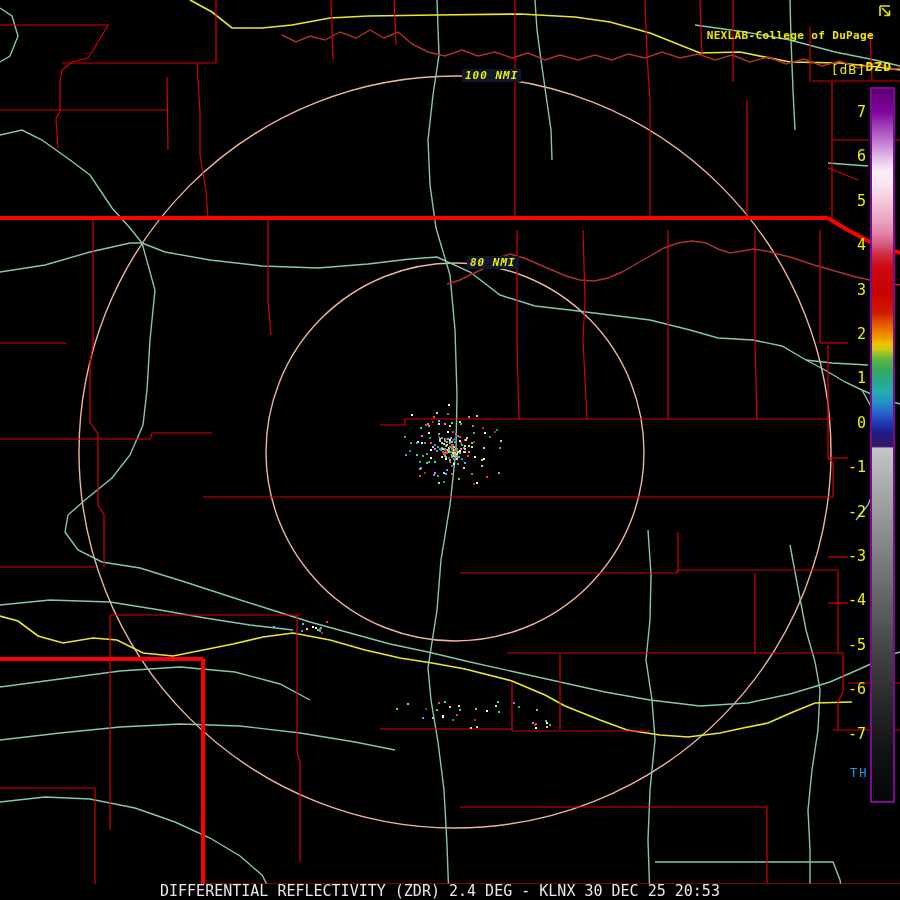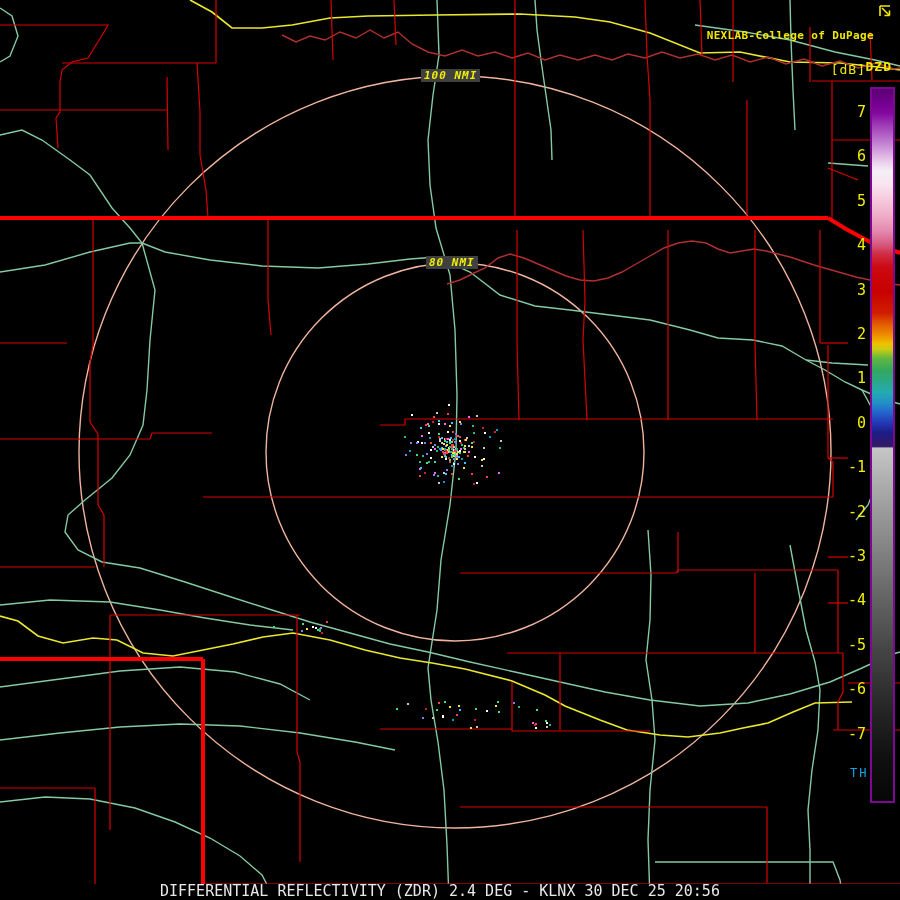--- a/index.html
+++ b/index.html
@@ -1,19 +1,19 @@
 <!DOCTYPE html>
 <html><head>
 <meta charset="utf-8">
 <style>
   html,body{margin:0;padding:0;background:#000;width:900px;height:900px;overflow:hidden;}
   #app{position:relative;width:900px;height:900px;background:#000;font-family:"DejaVu Sans Mono","Liberation Mono",monospace;}
   #map{position:absolute;left:0;top:0;}
-  .ringlabel{position:absolute;color:#f0f000;background:#404040;font-family:"DejaVu Sans Mono",monospace;
-    font-size:11px;font-weight:bold;font-style:italic;letter-spacing:1px;padding:0 3px;white-space:nowrap;}
+  .ringlabel{position:absolute;color:#f0f000;background:#0f172a;font-family:"DejaVu Sans Mono",monospace;
+    font-size:11px;font-weight:bold;font-style:italic;letter-spacing:1px;padding:0 3px;white-space:nowrap;margin-left:41px;}
   #title{position:absolute;top:6px;right:26px;color:#f0e800;font-size:11px;font-weight:bold;letter-spacing:0.35px;white-space:nowrap;margin-top:23px;}
   #corner-icon{position:absolute;top:4px;right:7px;width:15px;height:15px;}
   #dzd{position:absolute;top:51px;right:8px;color:#f0e800;font-size:13px;font-weight:bold;letter-spacing:1px;margin-top:8px;}
   #db{position:absolute;top:62px;right:34px;color:#f0e800;font-size:13px;letter-spacing:1px;margin-left:32px;}
   #th{position:absolute;color:#0ea5e9;font-size:12px;letter-spacing:2px;}
   #colorbar{position:absolute;border:2px solid #7c0894;box-sizing:border-box;}
   .tick{position:absolute;width:56px;text-align:right;color:#f0f000;font-size:15px;line-height:15px;
     font-family:"DejaVu Sans Mono",monospace;}
   #statusbar{position:absolute;left:0;bottom:0;width:900px;height:16px;background:#000;}
   #statustext{position:absolute;left:160px;top:0px;color:#e8e8e8;font-size:15px;line-height:15px;white-space:nowrap;}
@@ -388,16 +388,16 @@
       <div class="tick" style="left: 810px; top: 504.6px;">-2</div>
       <div class="tick" style="left: 810px; top: 549px;">-3</div>
       <div class="tick" style="left: 810px; top: 593.4px;">-4</div>
       <div class="tick" style="left: 810px; top: 637.8px;">-5</div>
       <div class="tick" style="left: 810px; top: 682.2px;">-6</div>
       <div class="tick" style="left: 810px; top: 726.6px;">-7</div>
     </div>
   <div id="th" style="left: 850px; top: 766px;">TH</div>
 
   <div id="statusbar">
-    <div id="statustext">DIFFERENTIAL REFLECTIVITY (ZDR) 2.4 DEG - KLNX 30 DEC 25 20:56</div>
+    <div id="statustext">DIFFERENTIAL REFLECTIVITY (ZDR) 2.4 DEG - KLNX 30 DEC 25 20:53</div>
   </div>
 
 </div>
 
 </body></html>

